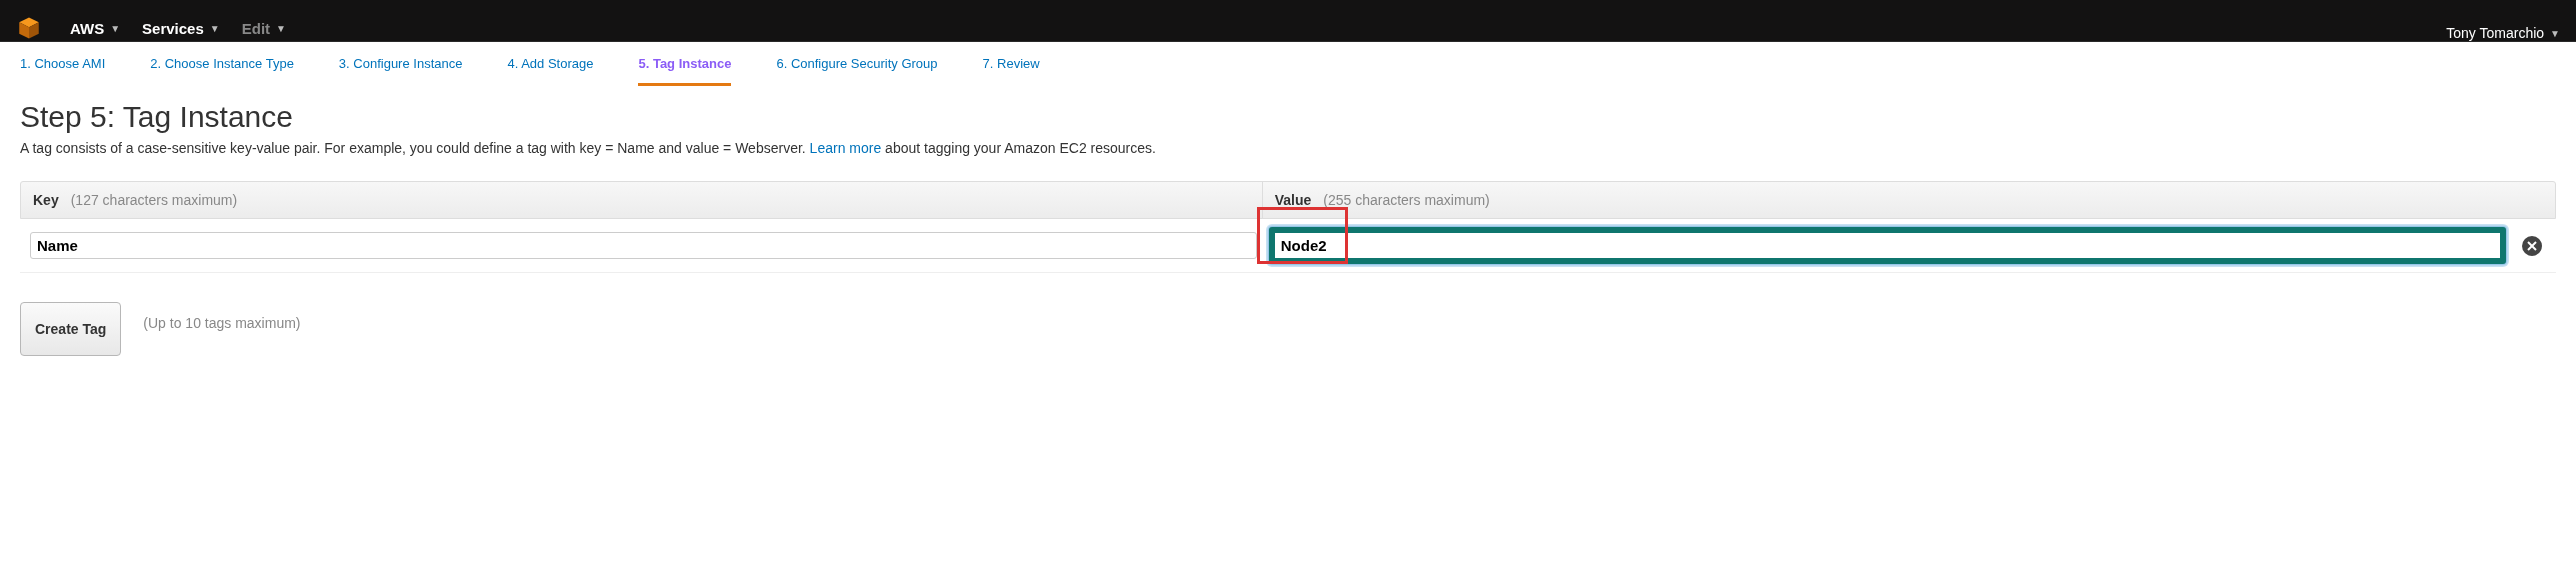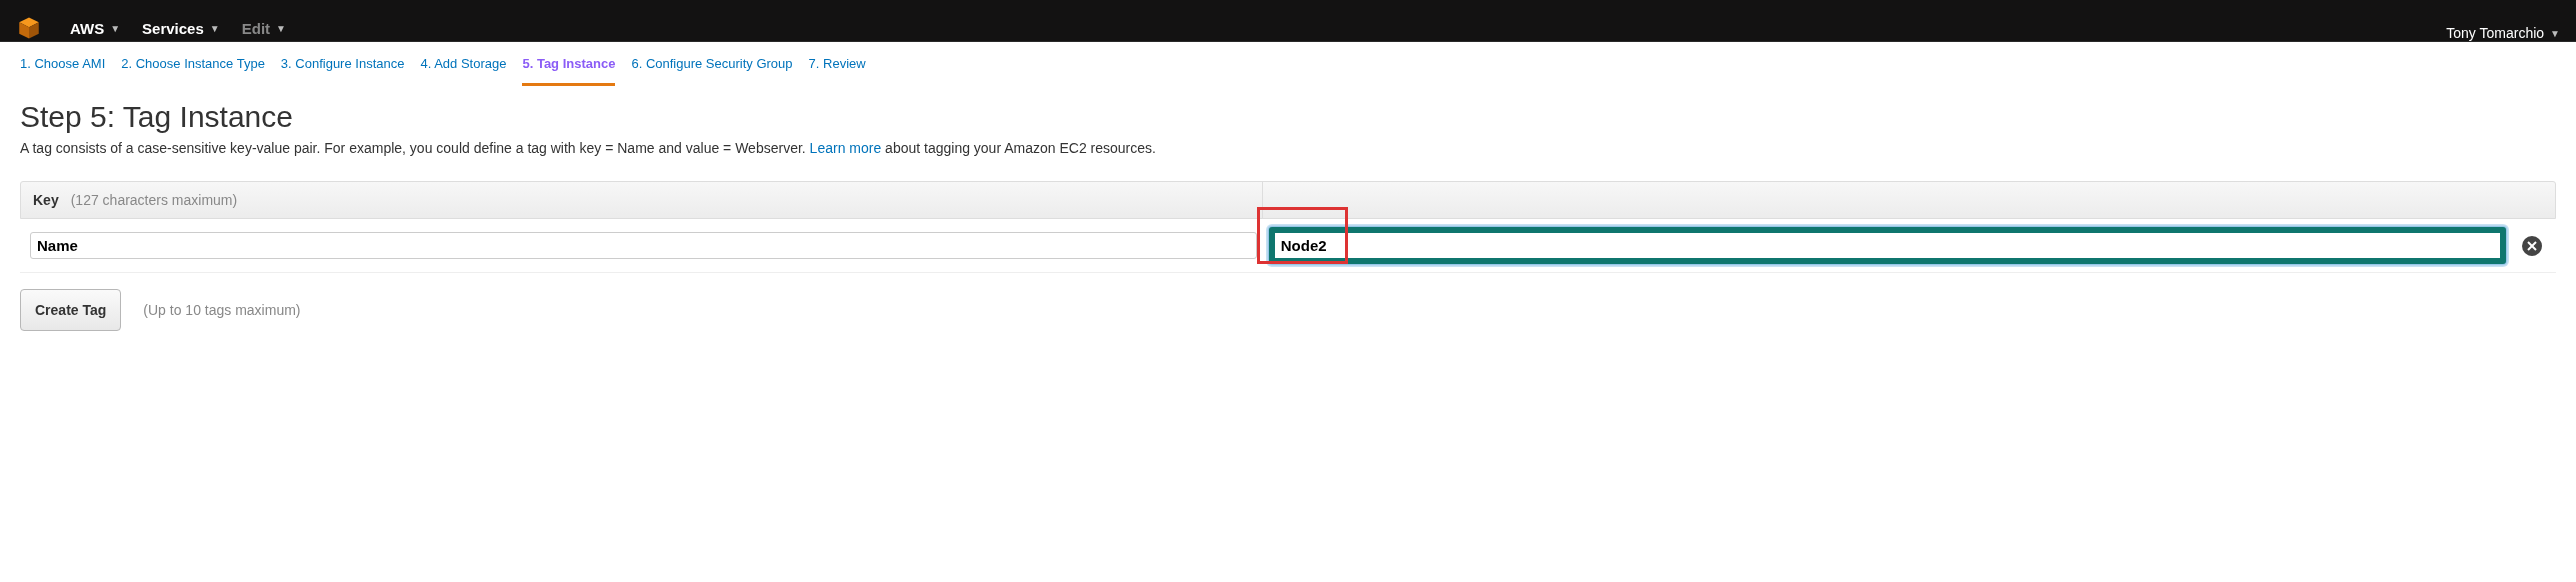--- a/index.html
+++ b/index.html
@@ -34,21 +34,21 @@
   
   .cube {
     width: 26px; height: 26px; position: relative;
   }
 
   
   .steps {
     display: flex;
     padding: 14px 20px 0 20px;
     font-size: 13px;
-    gap: 16px;
+    gap: 45px;
   }
   .step {
     color: #0073bb;
     padding-bottom: 12px;
     cursor: pointer;
   }
   .step.active {
     color: #8b5cf6;
     font-weight: bold;
     border-bottom: 3px solid #e47911;
@@ -127,25 +127,26 @@
     width: 20px; height:20px; border-radius:50%;
     background:#444; color:#fff; display:flex; align-items:center; justify-content:center;
     font-size:13px; font-weight:bold; cursor:pointer;
   }
 
   .create-row { display:flex; align-items:center; margin-top: 16px; gap: 22px;}
   .create-btn {
     background: linear-gradient(#fafafa,#e8e8e8);
     border: 1px solid #b7b7b7;
     border-radius: 4px;
-    padding: 12px 14px;
+    padding: 18px 14px;
     font-size: 14px;
     font-weight: bold;
     color:#333;
     cursor:pointer;
+    margin-top:13px;
   }
   .create-hint { color:#888; font-size:14px;}
 </style>
 </head>
 <body>
 
 <div class="topnav">
   <div class="logo">
     <svg class="cube" viewBox="0 0 32 32">
       <polygon points="16,3 28,9 16,15 4,9" fill="#f7981d"></polygon>
@@ -189,20 +190,24 @@
     <a href="#">Learn more</a>
     <span> about tagging your Amazon EC2 resources.</span>
   </p>
 
   <div class="tag-table">
     <div class="tag-header">
       <div class="col col-key">
         <span class="label">Key</span>
         <span class="hint">(127 characters maximum)</span>
       </div>
+      <div class="col col-value">
+        <span class="label">Value</span>
+        <span class="hint">(255 characters maximum)</span>
+      </div>
       <div class="col col-remove"></div>
     </div>
 
     <div class="tag-row">
       <div class="cell cell-key">
         <input class="tag-input" value="Name" style="">
       </div>
       <div class="cell cell-value highlight-box">
         <input class="tag-input focused" value="Node2" style="">
       </div>

